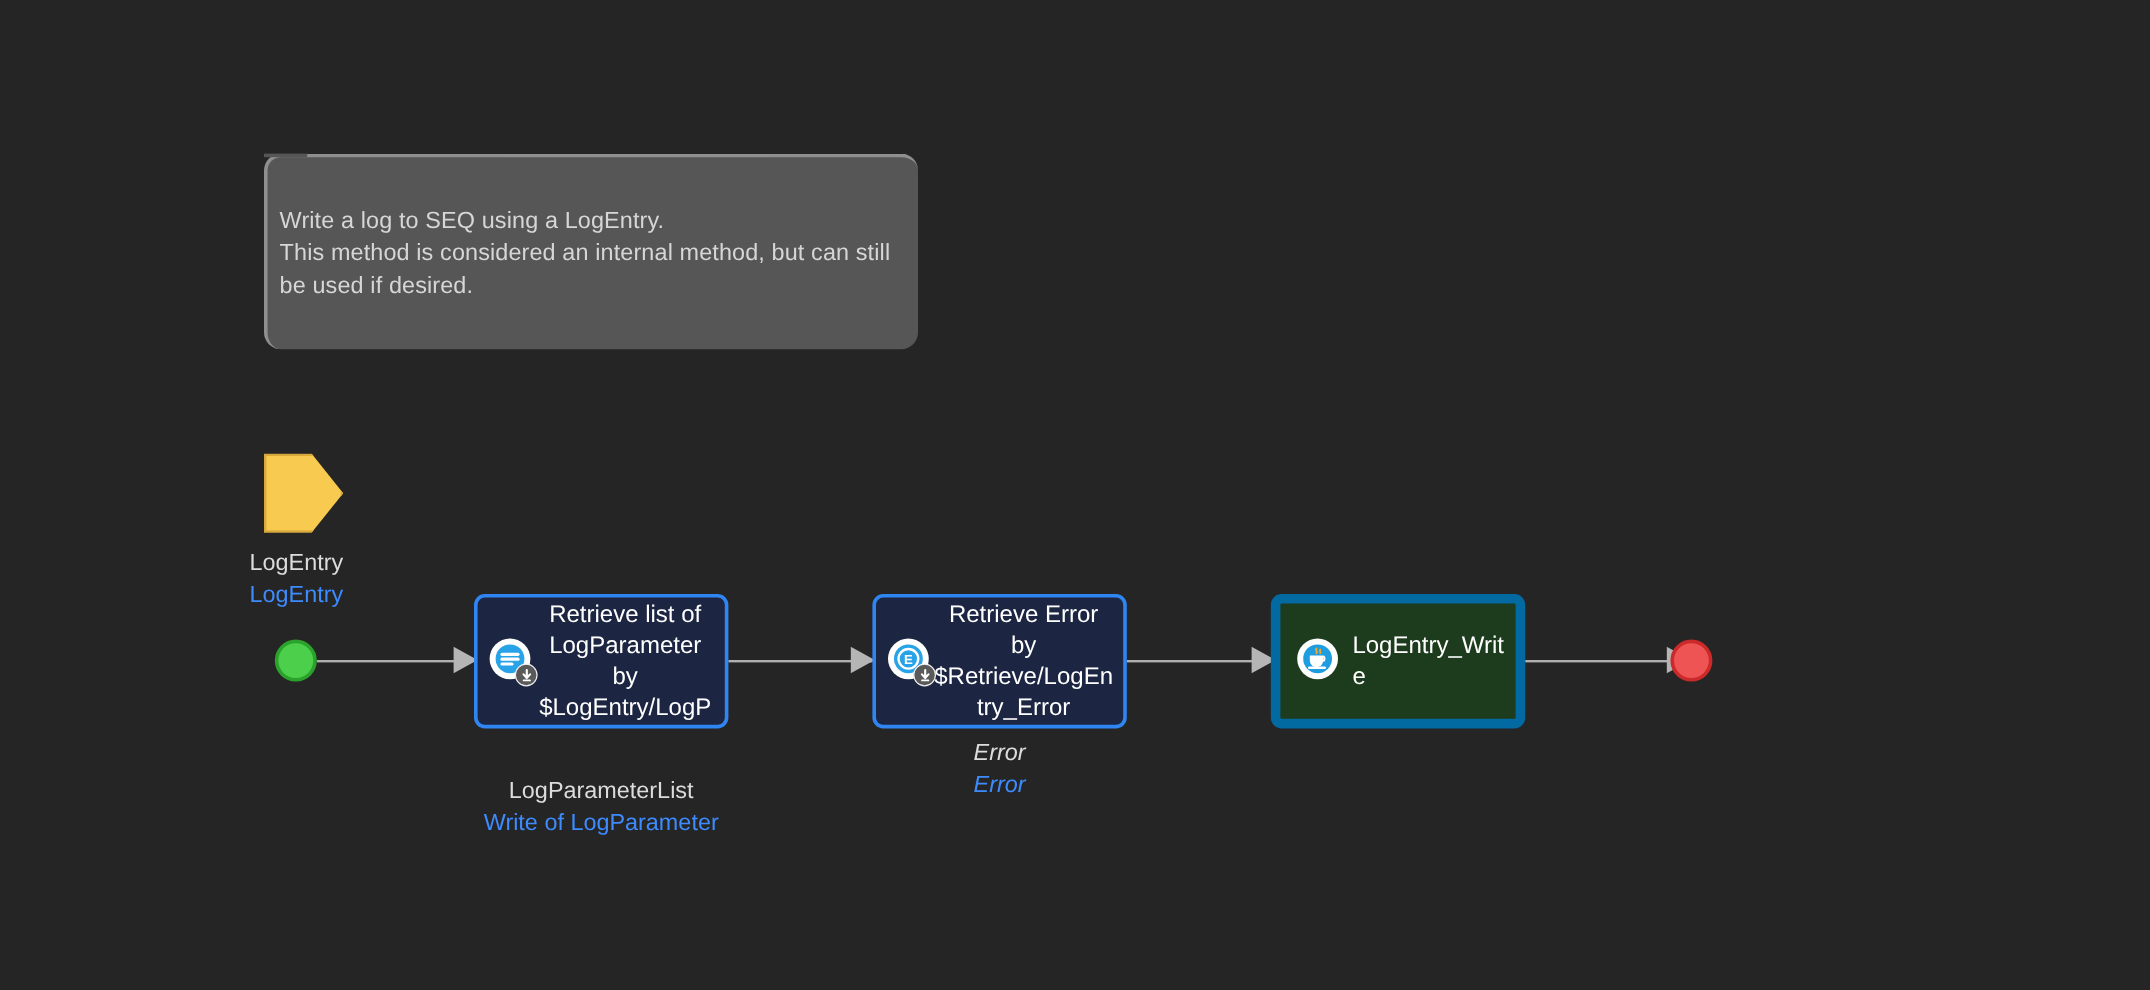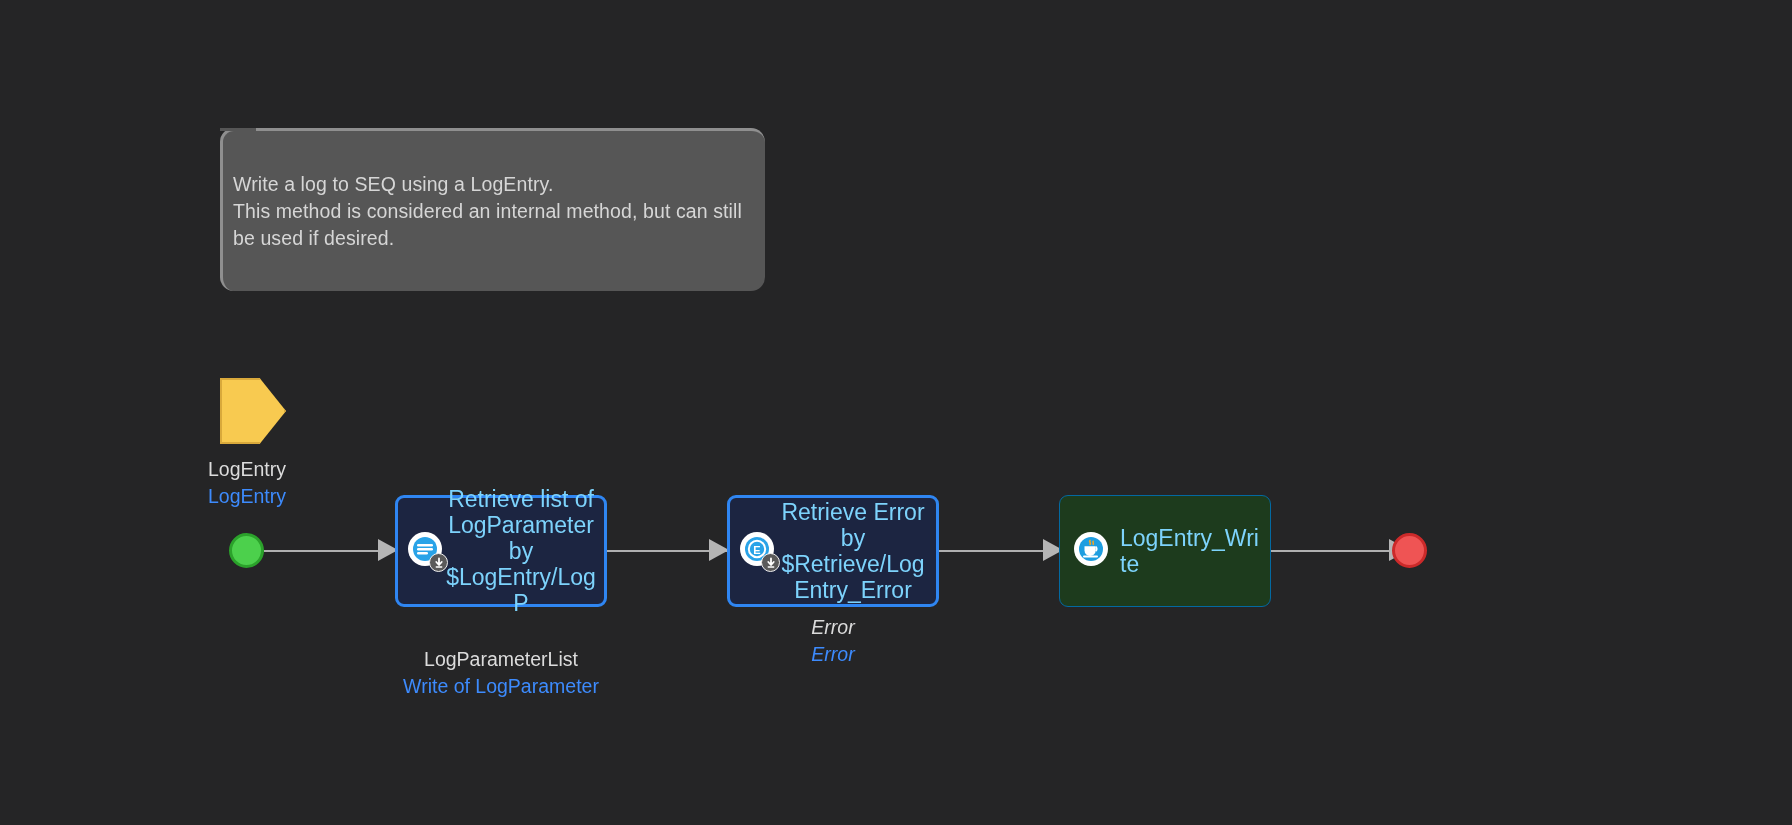--- a/index.html
+++ b/index.html
@@ -127,26 +127,26 @@
     display: flex;
     align-items: center;
     padding: 4px 8px 4px 10px;
   }
   .node-blue {
     background: #1c2541;
     border: 3px solid #2f86f2;
   }
   .node-green {
     background: #1d3b1d;
-    border: 1px solid #0369a1;
+    border: 8px solid #0369a1;
     align-items: center;
   }
   .node-label {
-    color: #7dd3fc;
-    font-size: 23px;
+    color: #ffffff;
+    font-size: 20px;
     line-height: 26px;
     flex: 1;
     text-align: center;
     overflow: hidden;
     word-break: break-word;
   }
   .node-label-left {
     text-align: left;
     padding-left: 8px;
   }

